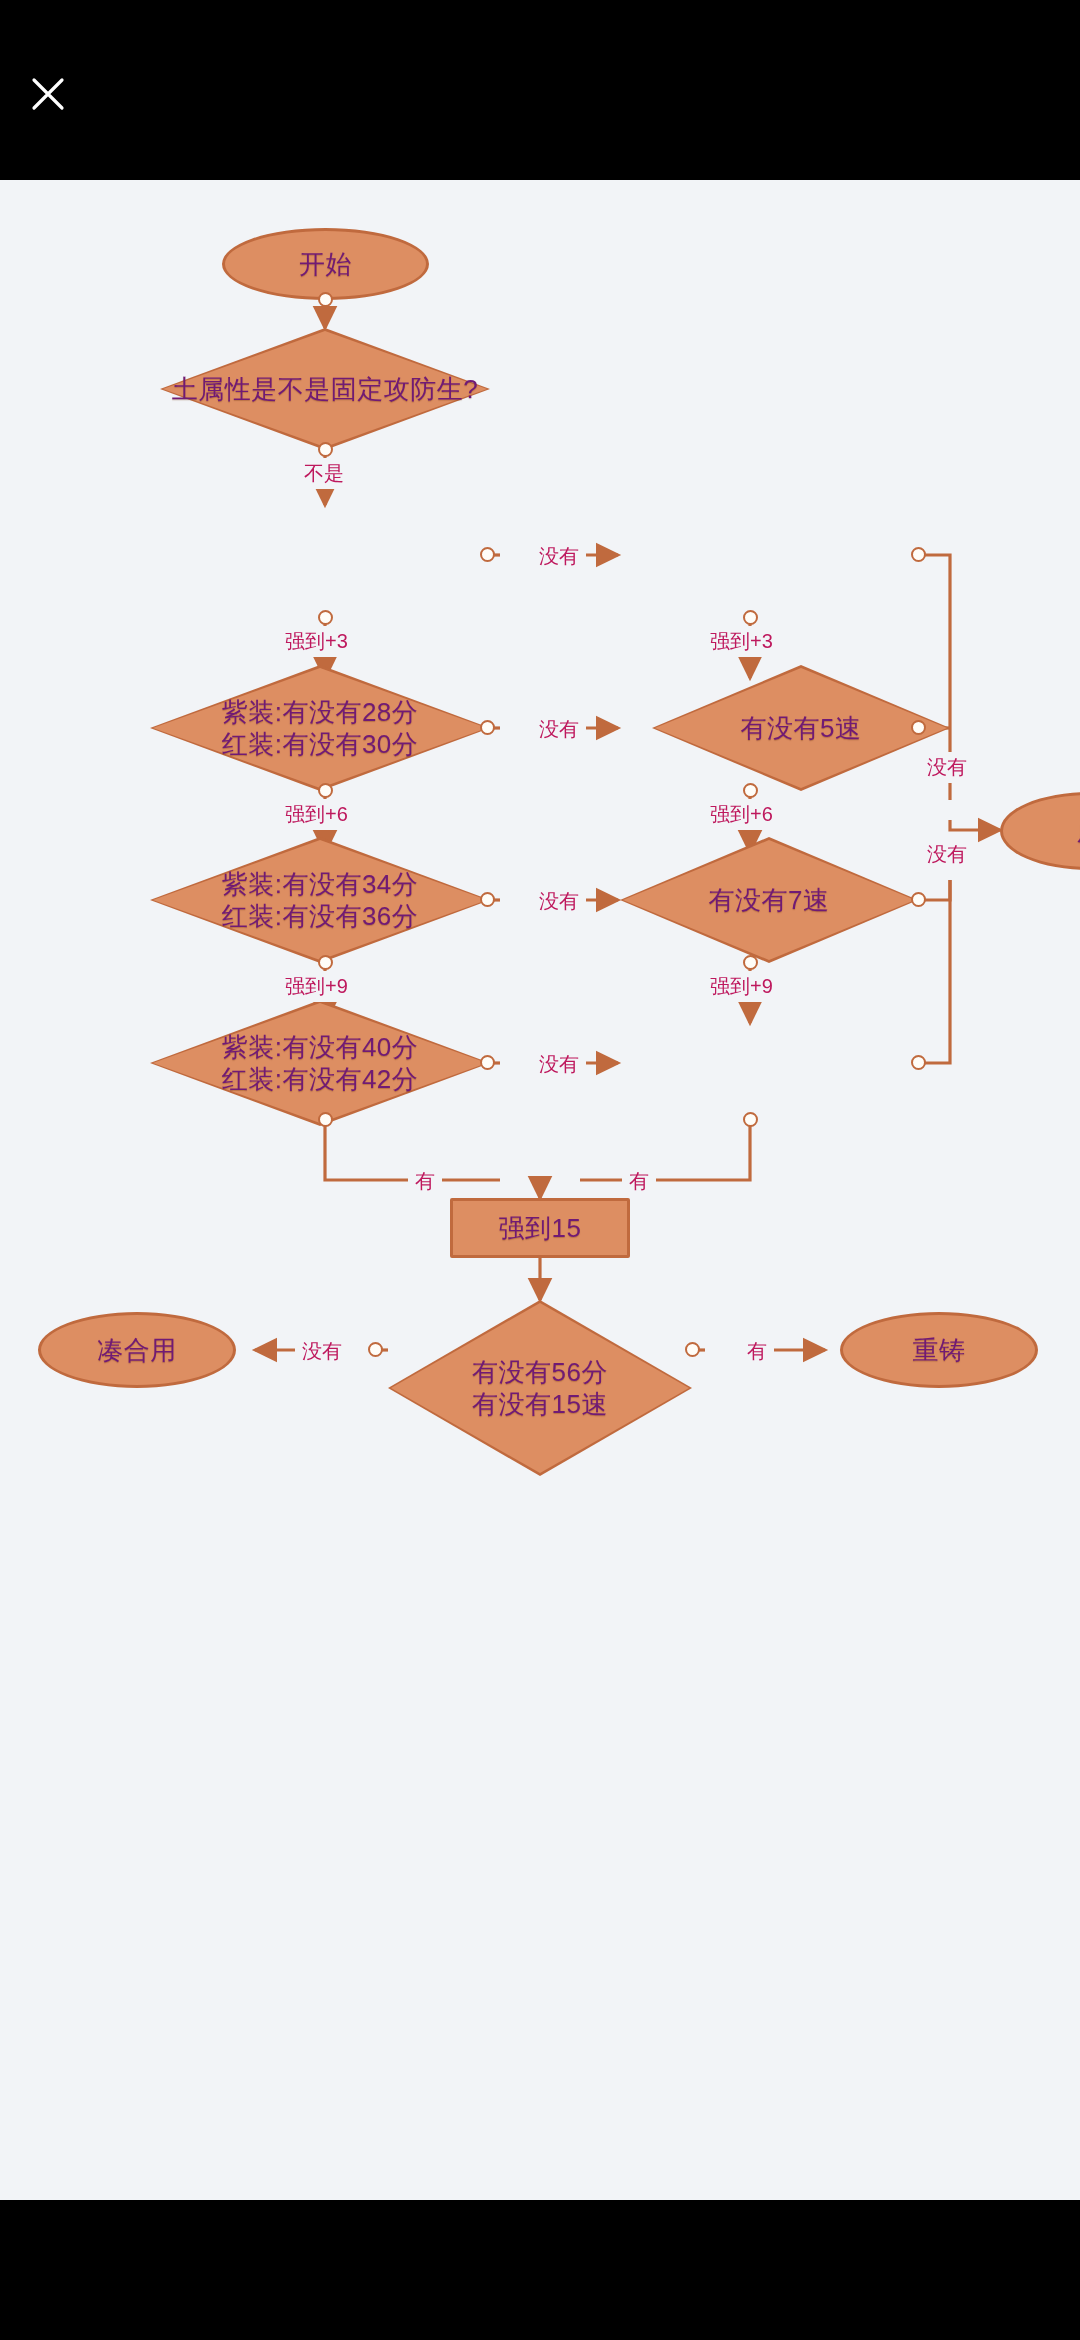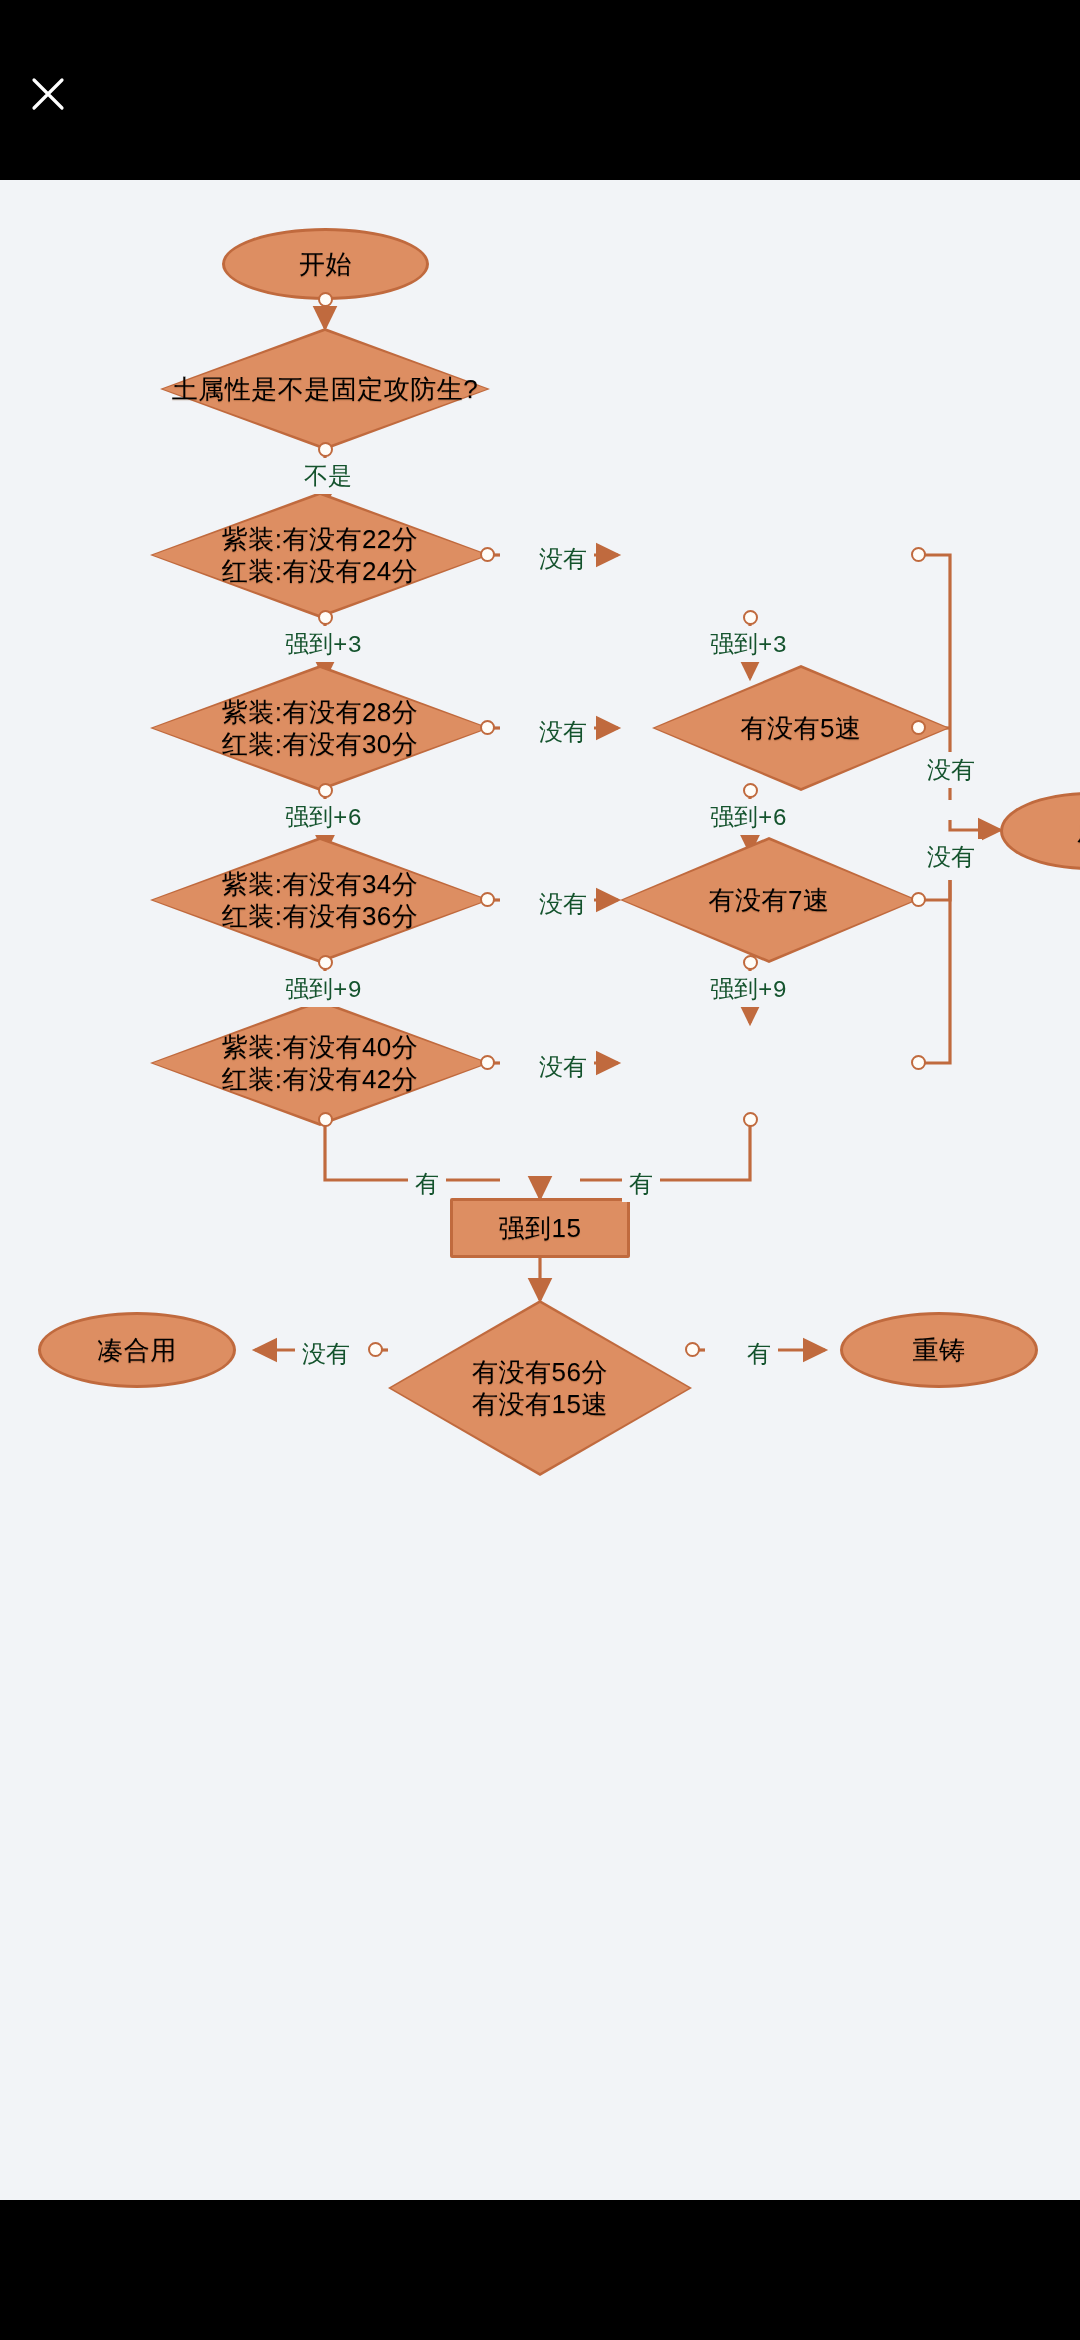--- a/index.html
+++ b/index.html
@@ -17,21 +17,21 @@
   #close-btn svg{display:block;}
   #canvas{
     position:absolute;left:0;top:180px;width:1080px;height:2020px;
     background:#f2f4f7;overflow:hidden;
   }
   #edges{position:absolute;left:0;top:0;width:1080px;height:2020px;}
 
   
   .node{
     position:absolute;display:flex;align-items:center;justify-content:center;
-    box-sizing:border-box;text-align:right;color:#000000;
+    box-sizing:border-box;text-align:right;color:#701a75;
     line-height:1.25;letter-spacing:.5px;
     text-shadow:0 1px 1px rgba(120,60,20,.35);
     z-index:3;
   }
   .node .lbl{position:relative;z-index:2;padding:0 4px;white-space:pre-line;}
 
   .ellipse{
     background:#dd8e62;border:3px solid #c06a3e;border-radius:50%;
   }
   .rect{
@@ -46,23 +46,23 @@
   }
   .diamond.wide .dinner{
     position:absolute;left:3px;top:3px;right:3px;bottom:3px;
     background:#dd8e62;
     clip-path:polygon(50% 0,100% 50%,50% 100%,0 50%);
     z-index:1;
   }
 
   
   .elabel{
-    position:absolute;color:#14532d;font-size:24px;
+    position:absolute;color:#be185d;font-size:20px;
     background:#f2f4f7;padding:2px 7px;z-index:4;white-space:nowrap;
-    font-family:Liberation Mono, monospace;
+    font-family:Liberation Sans, sans-serif;
   }
   .junction{
     position:absolute;width:15px;height:15px;border-radius:50%;
     background:#fffdf8;border:2px solid #c06a3e;z-index:5;box-sizing:border-box;
   } .f26{font-size:26px;} .f22{font-size:26px;}
 </style>
 </head>
 <body>
 
 <div id="screen">
@@ -169,26 +169,20 @@
     <div class="node ellipse" style="left:222px;top:48px;width:207px;height:72px;">
       <span class="lbl f26">开始</span>
     </div>
 
     <div class="node diamond wide" style="left:160px;top:148px;width:330px;height:122px;">
       <div class="dfill"></div>
       <div class="dinner"></div>
       <span class="lbl f22">土属性是不是固定攻防生?</span>
     </div>
 
-    <div class="node diamond wide" style="left:150px;top:312px;width:340px;height:126px;">
-      <div class="dfill"></div>
-      <div class="dinner"></div>
-      <span class="lbl f22">紫装:有没有22分
-红装:有没有24分</span>
-    </div>
 
     <div class="node diamond wide" style="left:150px;top:485px;width:340px;height:126px;">
       <div class="dfill"></div>
       <div class="dinner"></div>
       <span class="lbl f22">紫装:有没有28分
 红装:有没有30分</span>
     </div>
     <div class="node diamond wide" style="left:652px;top:485px;width:298px;height:126px;">
       <div class="dfill"></div>
       <div class="dinner"></div>

